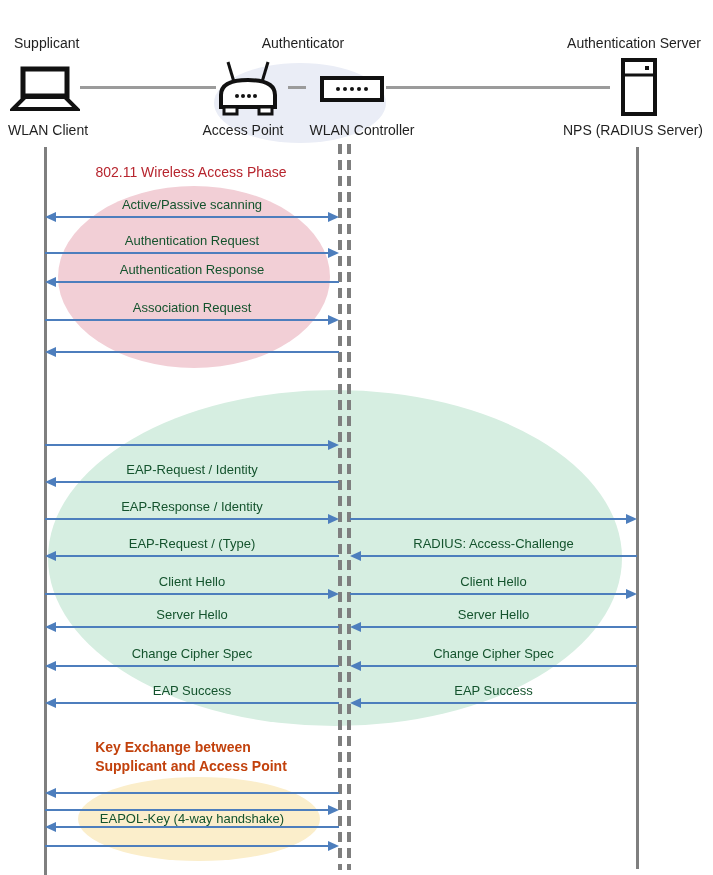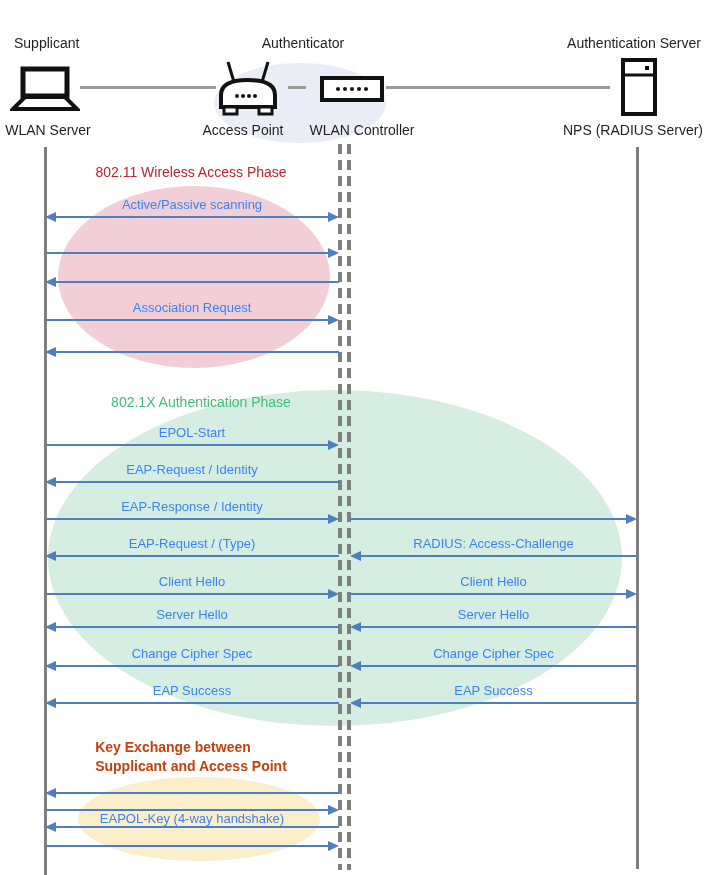--- a/index.html
+++ b/index.html
@@ -17,21 +17,21 @@
   .connect{position:absolute;top:70px;height:3px;background:#9b9b9b;}
 
   .lifeline{position:absolute;width:3px;background:#7f7f7f;}
   .lifeline.dashed{width:4px;background:repeating-linear-gradient(to bottom,#7f7f7f 0 10px,transparent 10px 16px);}
 
   .header-ellipse{position:absolute;left:214px;top:47px;width:172px;height:80px;border-radius:50%;background:#eaedf6;}
 
   .ellipse{position:absolute;border-radius:50%;}
   .phase-title{position:absolute;font-size:14px;line-height:19px;text-align:left;white-space:nowrap;transform:translateX(-50%);}
 
-  .msg-label{position:absolute;font-size:13px;line-height:16px;color:#3b82f6;text-align:center;white-space:nowrap;}
+  .msg-label{position:absolute;font-size:13px;line-height:16px;color:#14532d;text-align:center;white-space:nowrap;}
   .msg-line{position:absolute;height:2px;}
   .head{position:absolute;width:0;height:0;border-top:5px solid transparent;border-bottom:5px solid transparent;}
   .icon{position:absolute;}
 </style>
 </head>
 <body>
 
 <div class="canvas">
 
   <div class="layer" id="ellipse-layer">
@@ -77,56 +77,54 @@
       <circle cx="39" cy="13" r="2" fill="#111"></circle>
       <circle cx="46" cy="13" r="2" fill="#111"></circle>
     </svg>
 
     <svg class="icon" style="left:620px;top:42px" width="38" height="58" viewBox="0 0 38 58">
       <rect x="3" y="2" width="32" height="54" fill="#fff" stroke="#111" stroke-width="4"></rect>
       <line x1="3" y1="17" x2="35" y2="17" stroke="#111" stroke-width="3"></line>
       <rect x="25" y="8" width="4" height="4" fill="#111"></rect>
     </svg>
 
-    <div class="device-label" style="left:48px">WLAN Server</div>
+    <div class="device-label" style="left:48px">WLAN Client</div>
     <div class="device-label" style="left:243px">Access Point</div>
     <div class="device-label" style="left:362px">WLAN Controller</div>
     <div class="device-label" style="left:633px">NPS (RADIUS Server)</div>
 
     <div class="lifeline" style="left:44px;top:131px;height:731px"></div>
     <div class="lifeline dashed" style="left:338px;top:128px;height:726px"></div>
     <div class="lifeline dashed" style="left:347px;top:128px;height:726px"></div>
     <div class="lifeline" style="left:636px;top:131px;height:722px"></div>
   </div>
 
   <div class="layer" id="message-layer">
       <div class="phase-title" style="left: 191px; top: 147px; color: rgb(183, 37, 46);">
         <div>802.11 Wireless Access Phase</div>
       </div>
-      <div class="phase-title" style="left: 201px; top: 377px; color: rgb(66, 189, 121);">
-        <div>802.1X Authentication Phase</div>
-      </div>
       <div class="phase-title" style="left: 191px; top: 722px; color: #c2410c; font-weight: bold;">
         <div>Key Exchange between</div>
         <div>Supplicant and Access Point</div>
       </div>
       <div class="msg-label" style="left: 45px; width: 294px; top: 181px;">Active/Passive scanning</div>
       <div class="msg-line" style="left: 54px; width: 276px; top: 200px; background: rgb(77, 126, 189);"></div>
       <div class="head" style="left: 45px; top: 196px; border-right: 11px solid rgb(77, 126, 189);"></div>
       <div class="head" style="left: 328px; top: 196px; border-left: 11px solid rgb(77, 126, 189);"></div>
+      <div class="msg-label" style="left: 45px; width: 294px; top: 217px;">Authentication Request</div>
       <div class="msg-line" style="left: 45px; width: 285px; top: 236px; background: rgb(77, 126, 189);"></div>
       <div class="head" style="left: 328px; top: 232px; border-left: 11px solid rgb(77, 126, 189);"></div>
+      <div class="msg-label" style="left: 45px; width: 294px; top: 246px;">Authentication Response</div>
       <div class="msg-line" style="left: 54px; width: 285px; top: 265px; background: rgb(77, 126, 189);"></div>
       <div class="head" style="left: 45px; top: 261px; border-right: 11px solid rgb(77, 126, 189);"></div>
       <div class="msg-label" style="left: 45px; width: 294px; top: 284px;">Association Request</div>
       <div class="msg-line" style="left: 45px; width: 285px; top: 303px; background: rgb(77, 126, 189);"></div>
       <div class="head" style="left: 328px; top: 299px; border-left: 11px solid rgb(77, 126, 189);"></div>
       <div class="msg-line" style="left: 54px; width: 285px; top: 335px; background: rgb(77, 126, 189);"></div>
       <div class="head" style="left: 45px; top: 331px; border-right: 11px solid rgb(77, 126, 189);"></div>
-      <div class="msg-label" style="left: 45px; width: 294px; top: 409px;">EPOL-Start</div>
       <div class="msg-line" style="left: 45px; width: 285px; top: 428px; background: rgb(77, 126, 189);"></div>
       <div class="head" style="left: 328px; top: 424px; border-left: 11px solid rgb(77, 126, 189);"></div>
       <div class="msg-label" style="left: 45px; width: 294px; top: 446px;">EAP-Request / Identity</div>
       <div class="msg-line" style="left: 54px; width: 285px; top: 465px; background: rgb(77, 126, 189);"></div>
       <div class="head" style="left: 45px; top: 461px; border-right: 11px solid rgb(77, 126, 189);"></div>
       <div class="msg-label" style="left: 45px; width: 294px; top: 483px;">EAP-Response / Identity</div>
       <div class="msg-line" style="left: 45px; width: 285px; top: 502px; background: rgb(77, 126, 189);"></div>
       <div class="head" style="left: 328px; top: 498px; border-left: 11px solid rgb(77, 126, 189);"></div>
       <div class="msg-line" style="left: 350px; width: 278px; top: 502px; background: rgb(77, 126, 189);"></div>
       <div class="head" style="left: 626px; top: 498px; border-left: 11px solid rgb(77, 126, 189);"></div>

